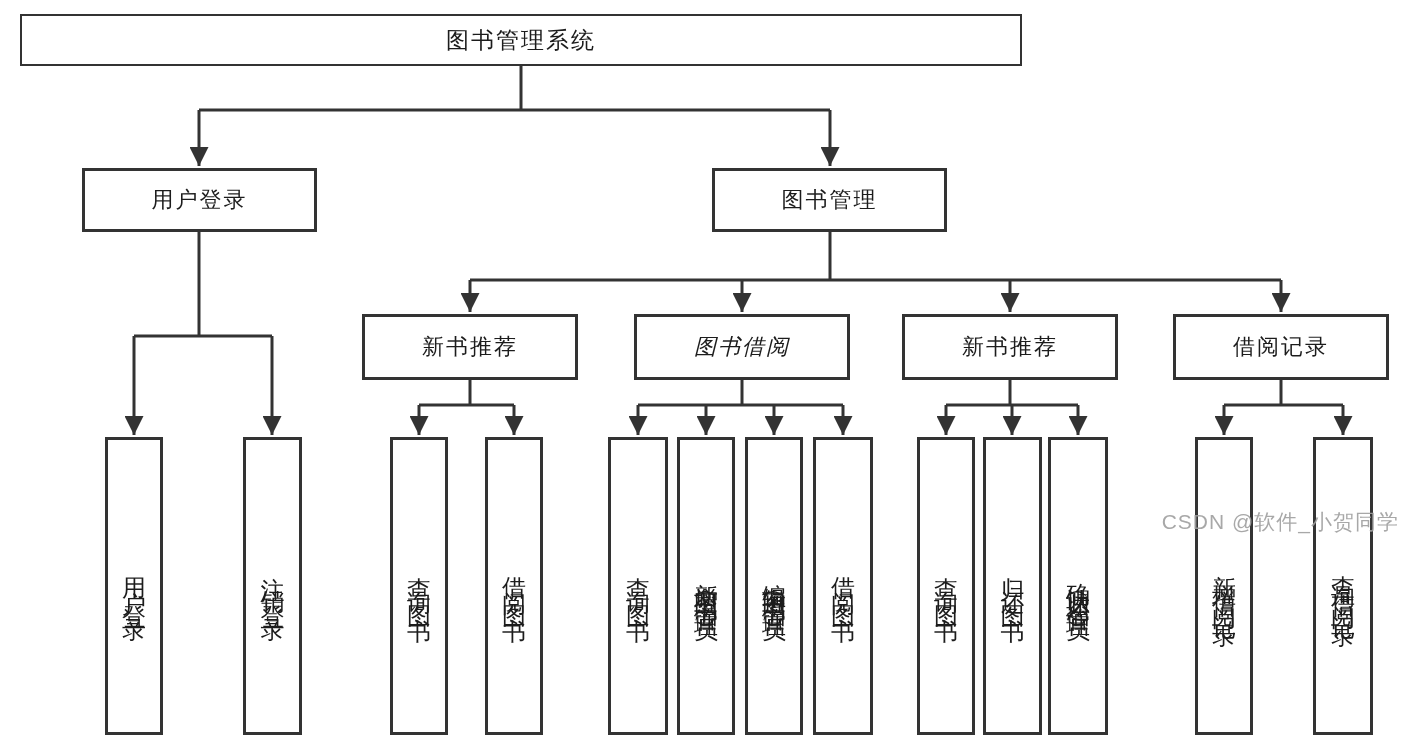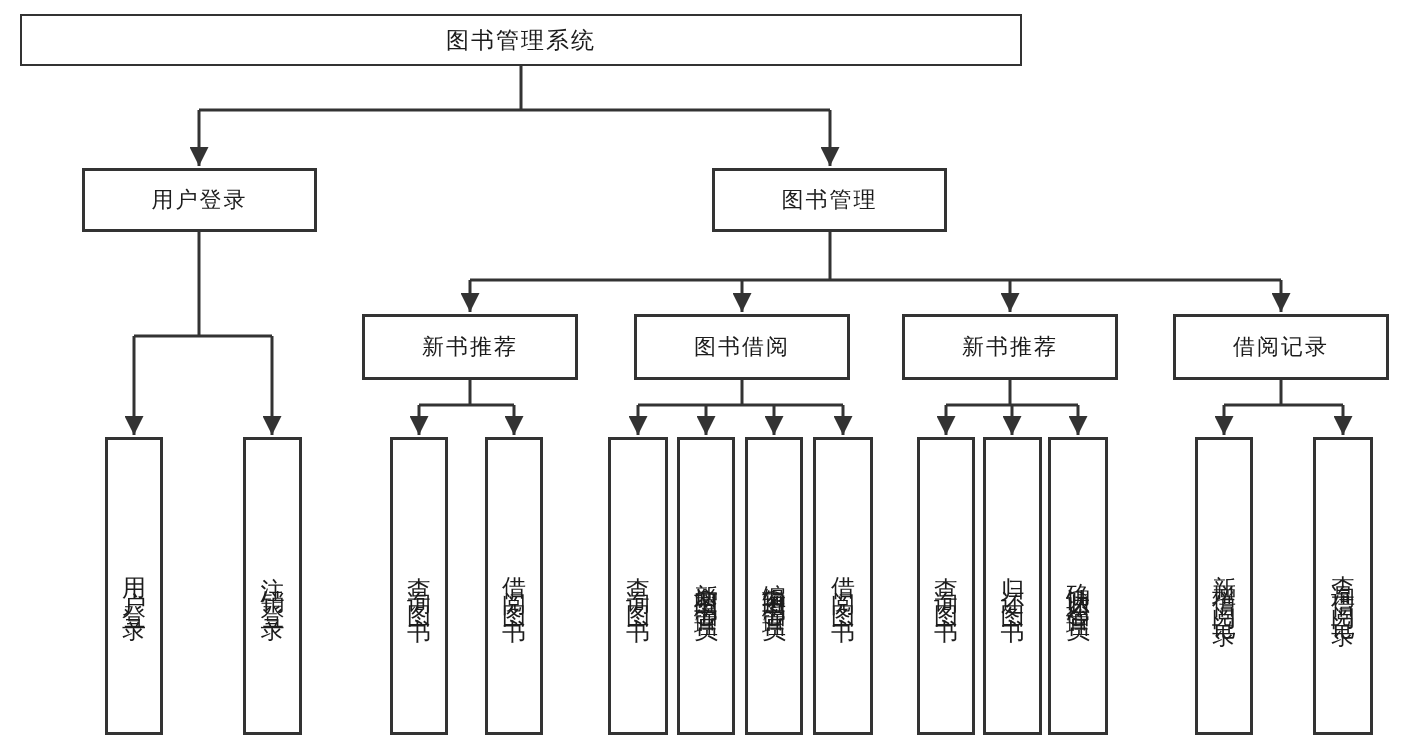--- a/index.html
+++ b/index.html
@@ -113,21 +113,21 @@
       <path d="M1343 405 V435" marker-end="url(#arrow)"></path>
     </g>
   </svg>
 
   <div class="node root-node" style="left:20px; top:14px; width:1002px; height:52px;">图书管理系统</div>
 
   <div class="node h-node" style="left:82px; top:168px; width:235px; height:64px;">用户登录</div>
   <div class="node h-node" style="left:712px; top:168px; width:235px; height:64px;">图书管理</div>
 
   <div class="node h-node" style="left:362px; top:314px; width:216px; height:66px;">新书推荐</div>
-  <div class="node h-node" style="left:634px; top:314px; width:216px; height:66px;">图书借阅</div>
+  <div class="node h-node" style="left:634px; top:314px; width:216px; height:66px;font-style:italic;">图书借阅</div>
   <div class="node h-node" style="left:902px; top:314px; width:216px; height:66px;">新书推荐</div>
   <div class="node h-node" style="left:1173px; top:314px; width:216px; height:66px;">借阅记录</div>
 
   <div class="node leaf" style="left:105px; top:437px; width:58px; height:298px;">用户登录</div>
   <div class="node leaf" style="left:243px; top:437px; width:59px; height:298px;">注销登录</div>
 
   <div class="node leaf" style="left:390px; top:437px; width:58px; height:298px;">查询图书</div>
   <div class="node leaf" style="left:485px; top:437px; width:58px; height:298px;">借阅图书</div>
 
   <div class="node leaf" style="left:608px; top:437px; width:60px; height:298px;">查询图书</div>
@@ -135,14 +135,15 @@
   <div class="node leaf tight" style="left:745px; top:437px; width:58px; height:298px;">编辑图书（管理员）</div>
   <div class="node leaf" style="left:813px; top:437px; width:60px; height:298px;">借阅图书</div>
 
   <div class="node leaf" style="left:917px; top:437px; width:58px; height:298px;">查询图书</div>
   <div class="node leaf" style="left:983px; top:437px; width:59px; height:298px;">归还图书</div>
   <div class="node leaf tight" style="left:1048px; top:437px; width:60px; height:298px;">确认归还（管理员）</div>
 
   <div class="node leaf mid" style="left:1195px; top:437px; width:58px; height:298px;">新增借阅记录</div>
   <div class="node leaf mid" style="left:1313px; top:437px; width:60px; height:298px;">查询借阅记录</div>
 
+  <div class="watermark">CSDN @软件_小贺同学</div>
 
 </div>
 
 </body></html>

